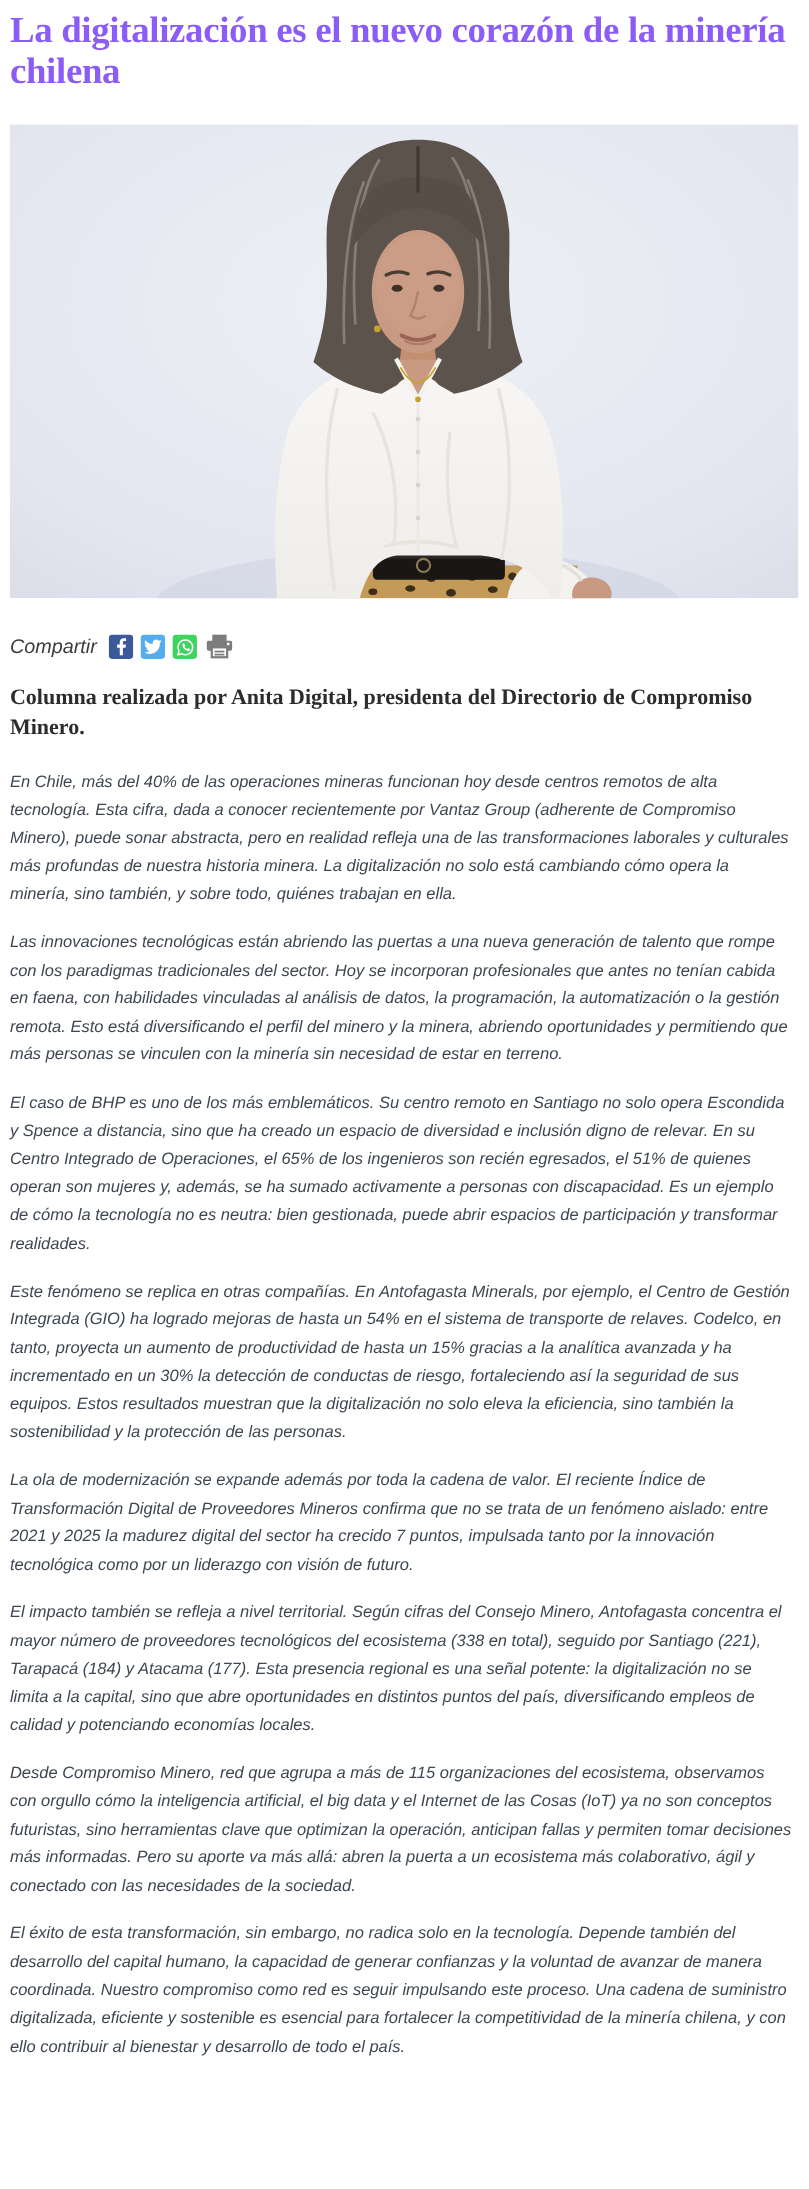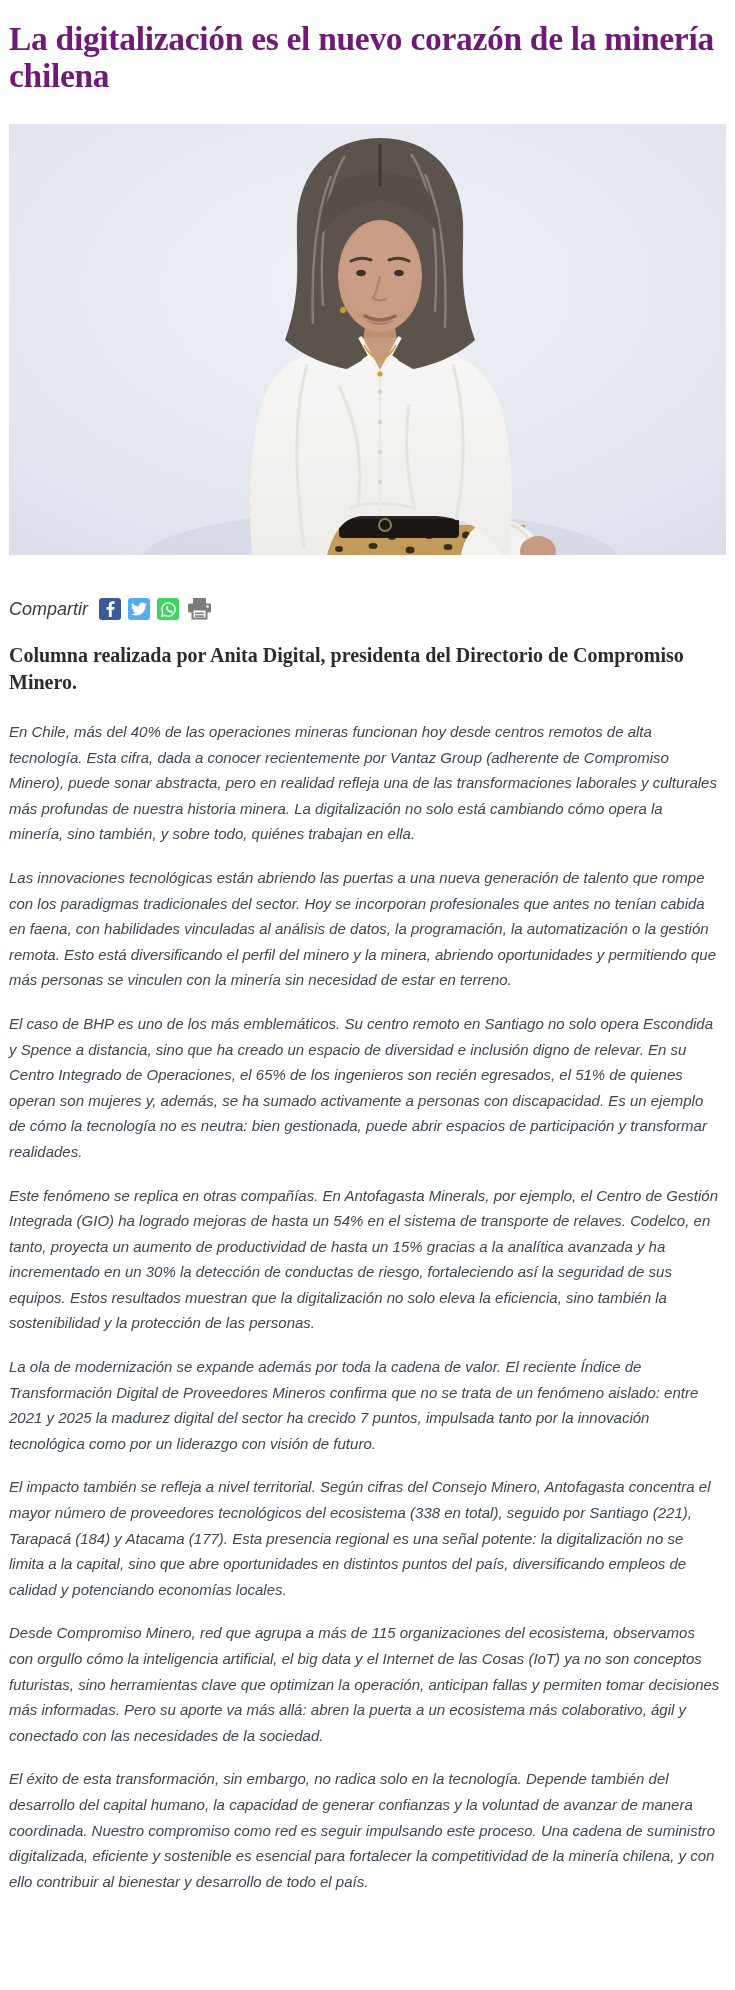--- a/index.html
+++ b/index.html
@@ -1,25 +1,25 @@
 <!DOCTYPE html>
 <html lang="es"><head>
 <meta charset="utf-8">
 <style>
   html,body{margin:0;padding:0;background:#fff;}
   body{width:735px;font-family:"Liberation Sans",sans-serif;}
   .page{padding:0 8px 28px 9px;}
   h1.title{
     font-family:"Liberation Serif",serif;font-weight:700;
-    font-size:33.5px;line-height:37px;color:#701a75;
-    margin:20px 0 0;max-width:720px;letter-spacing:-.3px;
+    font-size:33.5px;line-height:37px;color:#8b5cf6;
+    margin:9px 0 0;max-width:720px;letter-spacing:-.3px;
   }
   figure.photo{margin:30px 0 0;width:717px;height:431px;overflow:hidden;}
   figure.photo svg{display:block;}
-  .share-row{margin-top:42px;display:flex;align-items:center;height:24px;}
+  .share-row{margin-top:32px;display:flex;align-items:center;height:24px;}
   .share-label{font-style:italic;font-size:18px;color:#3c3c3c;margin-right:11px;}
   .share-btn{
     width:22px;height:22px;border-radius:3px;margin-right:7px;
     display:flex;align-items:center;justify-content:center;
     cursor:pointer;flex:0 0 auto;
   }
   .share-btn svg{display:block;}
   .share-btn.print{background:transparent;width:27px;height:24px;}
   .byline{
     font-family:"Liberation Serif",serif;font-weight:700;

